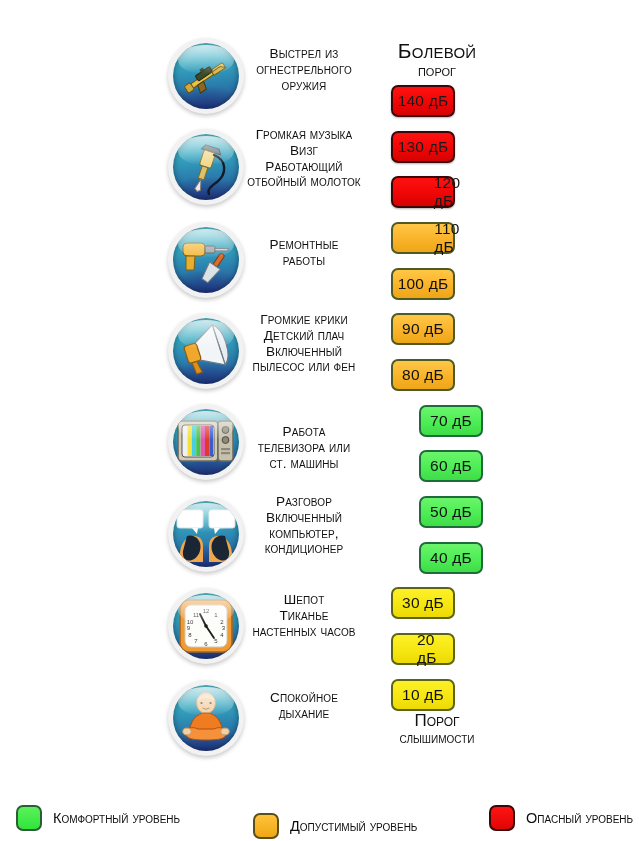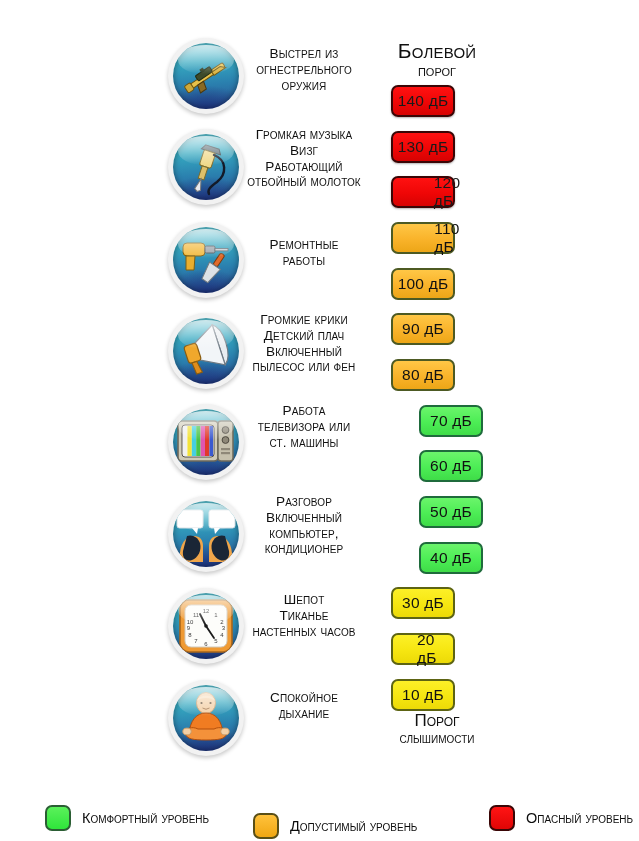--- a/index.html
+++ b/index.html
@@ -335,21 +335,21 @@
       <div class="row-label" style="top: 237px;">
         <span class="ln">Ремонтные</span>
         <span class="ln">работы</span>
       </div>
       <div class="row-label" style="top: 312px;">
         <span class="ln">Громкие крики</span>
         <span class="ln">Детский плач</span>
         <span class="ln">Включенный</span>
         <span class="ln">пылесос или фен</span>
       </div>
-      <div class="row-label" style="top: 403px; text-align: center;">
+      <div class="row-label" style="top: 424px; text-align: center;">
         <span class="ln">Работа</span>
         <span class="ln">телевизора или</span>
         <span class="ln">ст. машины</span>
       </div>
       <div class="row-label" style="top: 494px;">
         <span class="ln">Разговор</span>
         <span class="ln">Включенный</span>
         <span class="ln">компьютер,</span>
         <span class="ln">кондиционер</span>
       </div>
@@ -408,21 +408,21 @@
         <span class="num">10 дБ</span>
       </div>
     </div>
 
   <div class="col-footer">
     <span class="l1">Порог</span>
     <span class="l2">слышимости</span>
   </div>
 
   <div class="legend" id="legend">
-      <div class="legend-item" style="left: 16px; top: 10px; margin-left: 29px;">
+      <div class="legend-item" style="left: 16px; top: 10px;">
         <div class="legend-sw green"></div>
         <span class="legend-txt">Комфортный уровень</span>
       </div>
       <div class="legend-item" style="left: 253px; top: 10px; margin-top: 8px;">
         <div class="legend-sw amber"></div>
         <span class="legend-txt">Допустимый уровень</span>
       </div>
       <div class="legend-item" style="left: 489px; top: 10px;">
         <div class="legend-sw red"></div>
         <span class="legend-txt">Опасный уровень</span>

